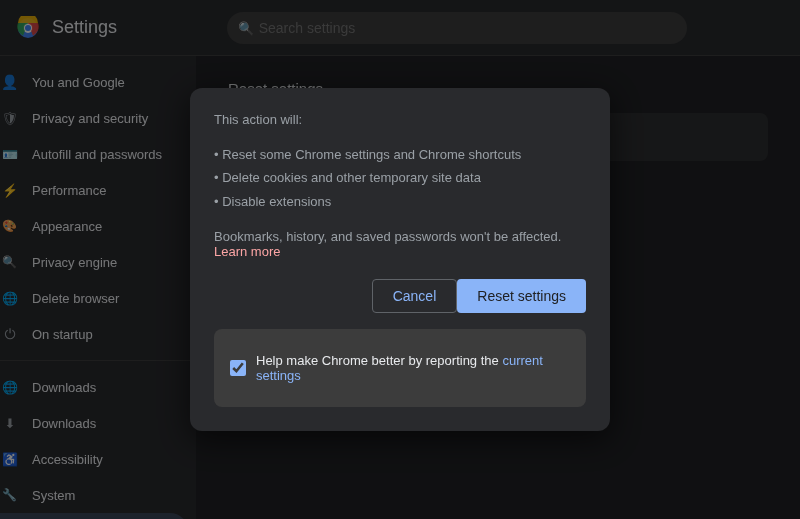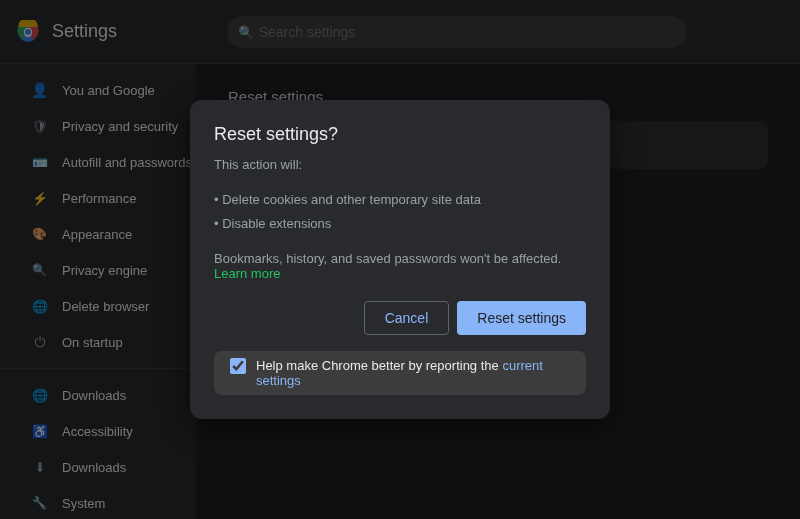--- a/index.html
+++ b/index.html
@@ -10,21 +10,21 @@
       color: #e8eaed;
       font-family: 'Segoe UI', Arial, sans-serif;
       font-size: 14px;
       overflow: hidden;
       display: flex;
       flex-direction: column;
     }
 
     
     .top-bar {
-      height: 64px;
+      height: 56px;
       background: #292a2d;
       display: flex;
       align-items: center;
       padding: 0 16px;
       gap: 12px;
       flex-shrink: 0;
       border-bottom: 1px solid #3c3c3c;
     }
     .app-logo {
       width: 24px;
@@ -71,21 +71,21 @@
       width: 196px;
       background: #292a2d;
       overflow-y: auto;
       flex-shrink: 0;
       padding: 8px 0;
     }
     .sidebar-item {
       display: flex;
       align-items: center;
       gap: 12px;
-      padding: 8px 30px;
+      padding: 8px 0;
       cursor: pointer;
       border-radius: 0 24px 24px 0;
       margin-right: 8px;
       color: #e8eaed;
     }
     .sidebar-item.active {
       background: #394457;
       color: #8ab4f8;
     }
     .sidebar-item .icon {
@@ -169,27 +169,26 @@
       color: #9aa0a6;
       margin-bottom: 16px;
       line-height: 1.8;
     }
     .dialog-note {
       font-size: 13px;
       color: #9aa0a6;
       margin-bottom: 20px;
     }
     .dialog-note a {
-      color: #22c55e;
+      color: #fca5a5;
       text-decoration: none;
     }
     .dialog-buttons {
       display: flex;
       justify-content: flex-end;
-      gap: 8px;
       margin-bottom: 16px;
     }
     .btn {
       padding: 8px 20px;
       border-radius: 4px;
       font-size: 14px;
       cursor: pointer;
       border: none;
       font-family: inherit;
     }
@@ -198,23 +197,24 @@
       color: #8ab4f8;
       border: 1px solid #5f6368;
     }
     .btn-reset {
       background: #8ab4f8;
       color: #202124;
       font-weight: 500;
     }
     .dialog-checkbox-row {
       display: flex;
+      align-items: center;
       gap: 10px;
       background: #3c3c3c;
-      padding: 7px 16px;
+      padding: 24px 16px;
       border-radius: 8px;
       font-size: 13px;
       color: #e8eaed;
     }
     .dialog-checkbox-row input[type="checkbox"] {
       width: 16px;
       height: 16px;
       accent-color: #8ab4f8;
       flex-shrink: 0;
       cursor: pointer;
@@ -296,49 +296,49 @@
     <div class="sidebar-item">
       <span class="icon icon-startup"></span>
       <span class="label">On startup</span>
     </div>
     <div class="sidebar-divider"></div>
     <div class="sidebar-item">
       <span class="icon icon-language"></span>
       <span class="label">Downloads</span>
     </div>
     <div class="sidebar-item">
+      <span class="icon icon-download"></span>
+      <span class="label">Downloads</span>
+    </div>
+    <div class="sidebar-item">
       <span class="icon icon-accessibility"></span>
       <span class="label">Accessibility</span>
-    </div>
-    <div class="sidebar-item">
-      <span class="icon icon-download"></span>
-      <span class="label">Downloads</span>
     </div>
     <div class="sidebar-item">
       <span class="icon icon-system"></span>
       <span class="label">System</span>
     </div>
     <div class="sidebar-item active">
       <span class="icon icon-reset"></span>
       <span class="label">Reset settings</span>
     </div>
 
   </nav>
 
   <div class="content">
     <div class="section-title">Reset settings</div>
     <div class="restore-card">
       <span>Restore settings to their original defaults</span>
     </div>
 
     <div class="overlay">
       <div class="dialog">
-        <div class="dialog-title">Reset settings?</div>
         <div class="dialog-subtitle">This action will:</div>
         <div class="dialog-list">
+          <div>• Reset some Chrome settings and Chrome shortcuts</div>
           <div>• Delete cookies and other temporary site data</div>
           <div>• Disable extensions</div>
         </div>
         <div class="dialog-note">
           <span>Bookmarks, history, and saved passwords won't be affected.</span>
           <a href="#">Learn more</a>
         </div>
         <div class="dialog-buttons">
           <button class="btn btn-cancel">Cancel</button>
           <button class="btn btn-reset">Reset settings</button>

